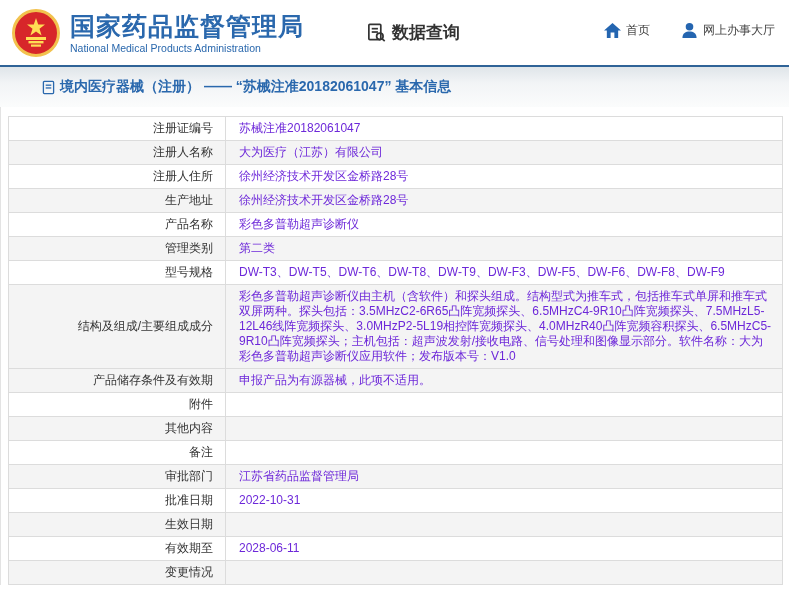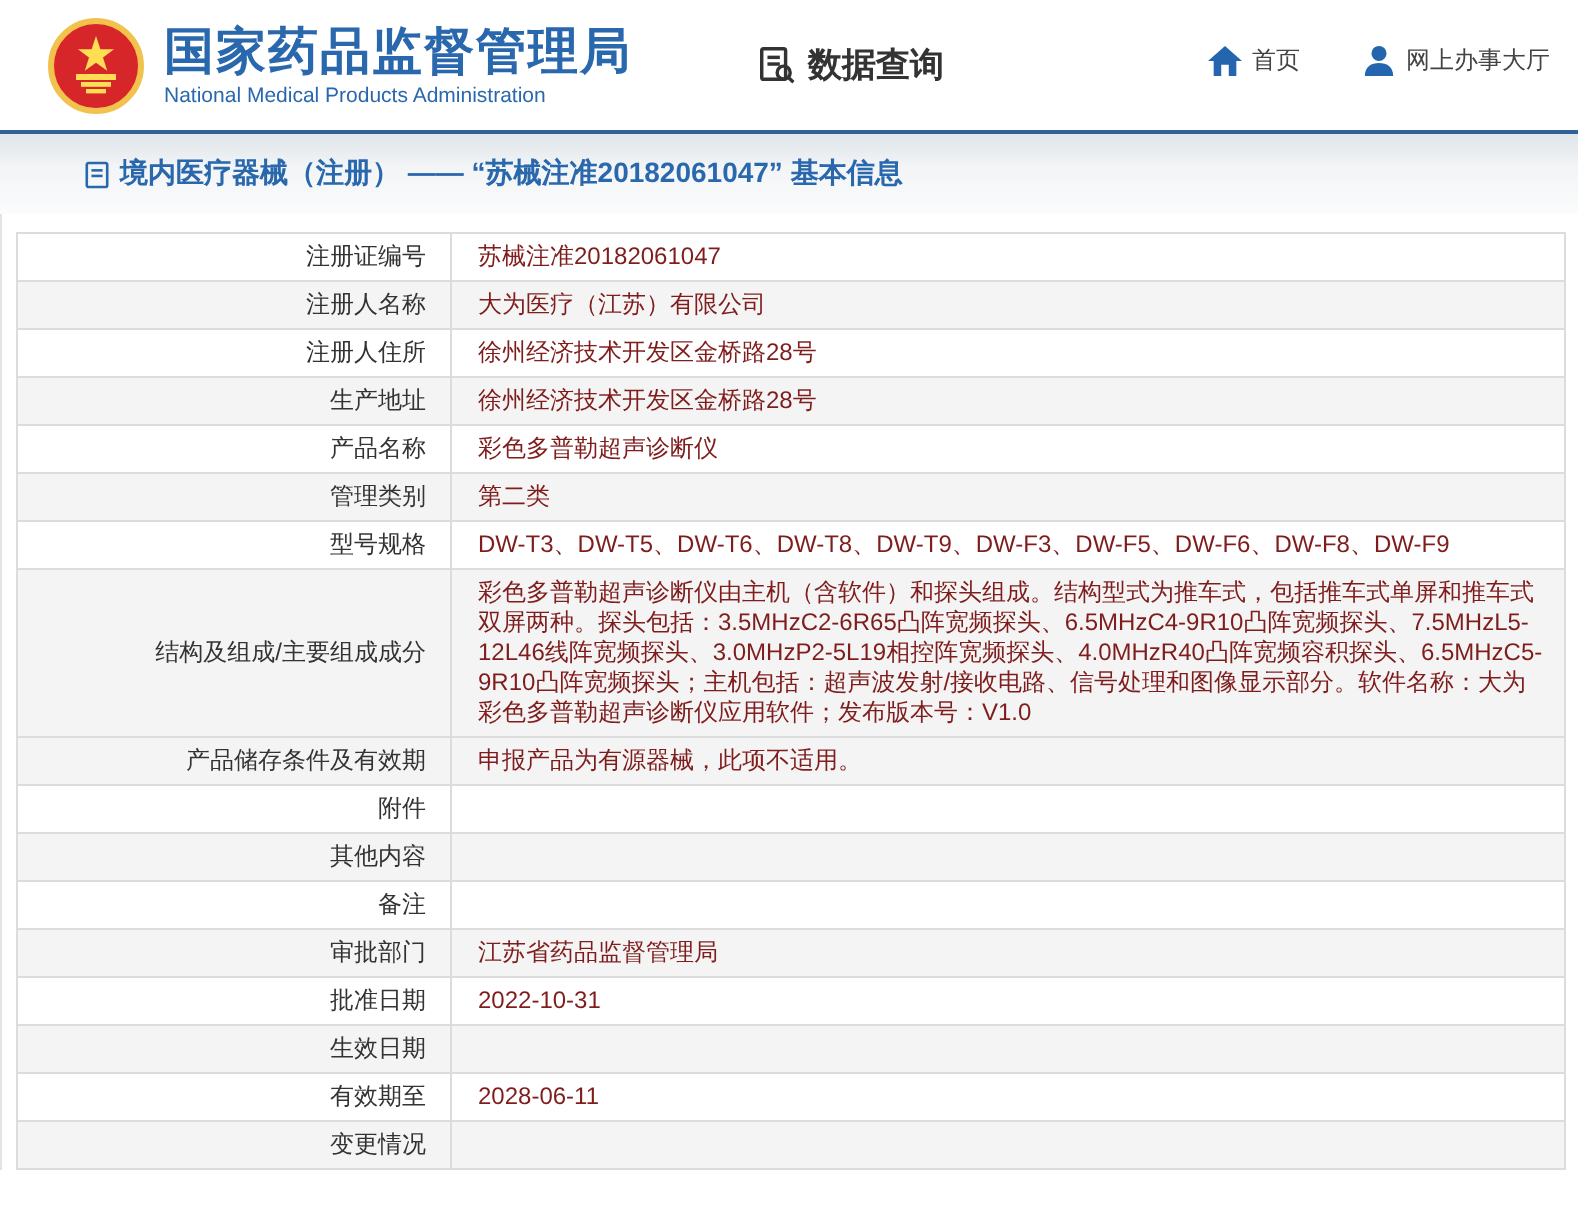--- a/index.html
+++ b/index.html
@@ -6,21 +6,21 @@
   html,body { width:789px; }
   body {
     font-family:"Liberation Sans", sans-serif;
     background:#fff; color:#444;
     width:789px; height:607px; overflow:hidden;
   }
   
   .header {
     height:67px; background:#fff;
     display:flex; align-items:center;
-    padding:0 14px 0 24px;
+    padding:0 14px 0 12px;
     border-bottom:2px solid var(--line_blue);
   }
   .emblem { width:48px; height:48px; flex:0 0 auto; }
   .brand { margin-left:10px; }
   .brand-cn {
     font-size:25px; font-weight:bold; color:var(--accent_blue);
     letter-spacing:1px; line-height:28px;
   }
   .brand-en { font-size:10.5px; color:var(--accent_blue); margin-top:2px; }
   .section-entry {
@@ -54,21 +54,21 @@
     border:1px solid var(--inner_border);
     vertical-align:middle;
     line-height:15px;
   }
   td.label-cell {
     width:217px; text-align:right; color:#333;
     padding:4px 12px 4px 4px; background:transparent;
     border-right:1px solid var(--border);
     white-space:nowrap;
   }
-  td.value-cell { padding:4px 10px 4px 13px; color:#7f1d1d; text-align:left; }
+  td.value-cell { padding:4px 10px 4px 13px; color:#6d28d9; text-align:left; }
   tr.alt { background:var(--row_alt); }
   tr { background:#fff; height:23px; }
   .icon { display:inline-flex; }
 </style>
 </head>
 <body>
 
 <div class="header">
   <span class="icon emblem">
     <svg viewBox="0 0 48 48" width="48" height="48">

